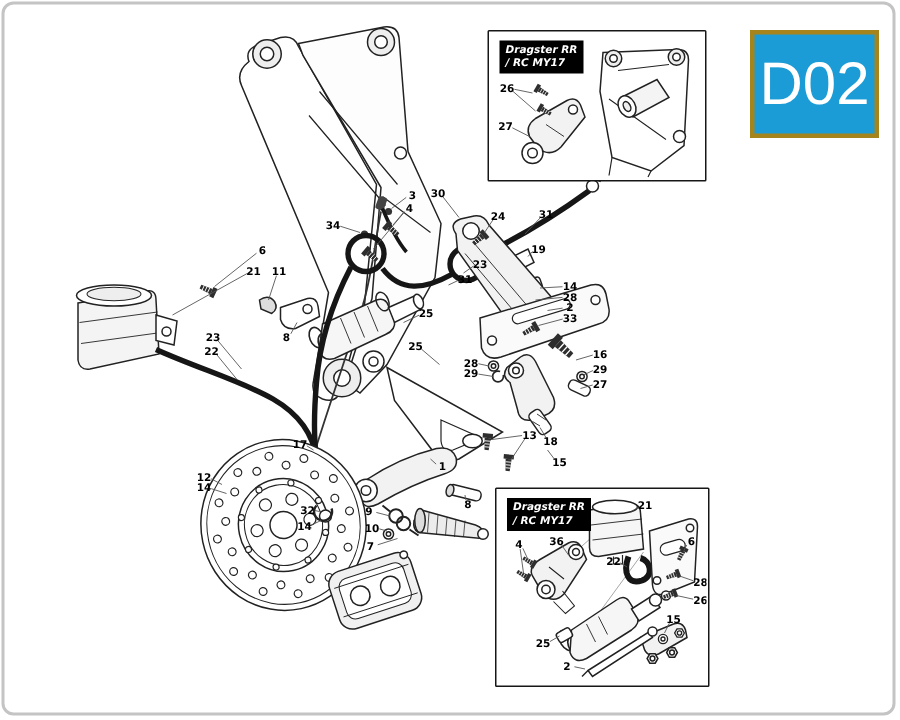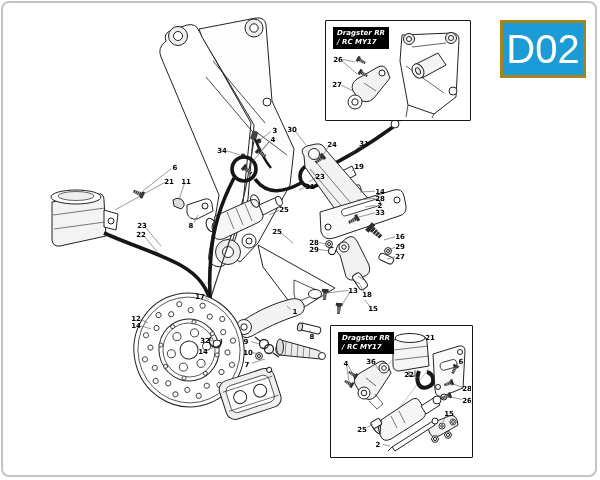--- a/index.html
+++ b/index.html
@@ -6,21 +6,21 @@
   body{width:600px;height:480px;position:relative;font-family:"DejaVu Sans",sans-serif;overflow:hidden}
   .canvas{position:absolute;left:1px;top:1px;width:596px;height:476px;border:2px solid #c4c4c4;
           border-radius:8px;background:#fff;box-sizing:border-box;overflow:hidden}
   svg.main{position:absolute;left:0;top:0}
   .inset{position:absolute;border:1.6px solid #161616;border-radius:1px;background:#fff;box-sizing:border-box}
   .inset-top{left:322px;top:17px;width:146px;height:101px}
   .inset-bottom{left:327px;top:322px;width:143px;height:133px}
   .inset svg{position:absolute;left:0;top:0}
   .inset-label{position:absolute;left:7px;top:6px;background:#000;color:#fff;
                font:italic bold 7px/1.3 "DejaVu Sans",sans-serif;padding:2px 4px;white-space:nowrap;z-index:3}
-  .badge{position:absolute;left:497px;top:17px;width:86px;height:58px;box-sizing:border-box;
+  .badge{position:absolute;left:497px;top:17px;width:86px;height:72px;box-sizing:border-box;
          border:3px solid var(--badge-border,#A5841B);background:var(--badge-bg,#1B9CD6);
          color:var(--badge-text,#fff);display:flex;align-items:center;justify-content:center;
          font:400 40px/1 "Liberation Sans",sans-serif}
   text.callout{font:bold 7px "DejaVu Sans",sans-serif;text-anchor:middle;fill:#000}
   line.leader{stroke:#555;stroke-width:0.6}
 </style>
 </head>
 <body>
 
 <div class="canvas">

